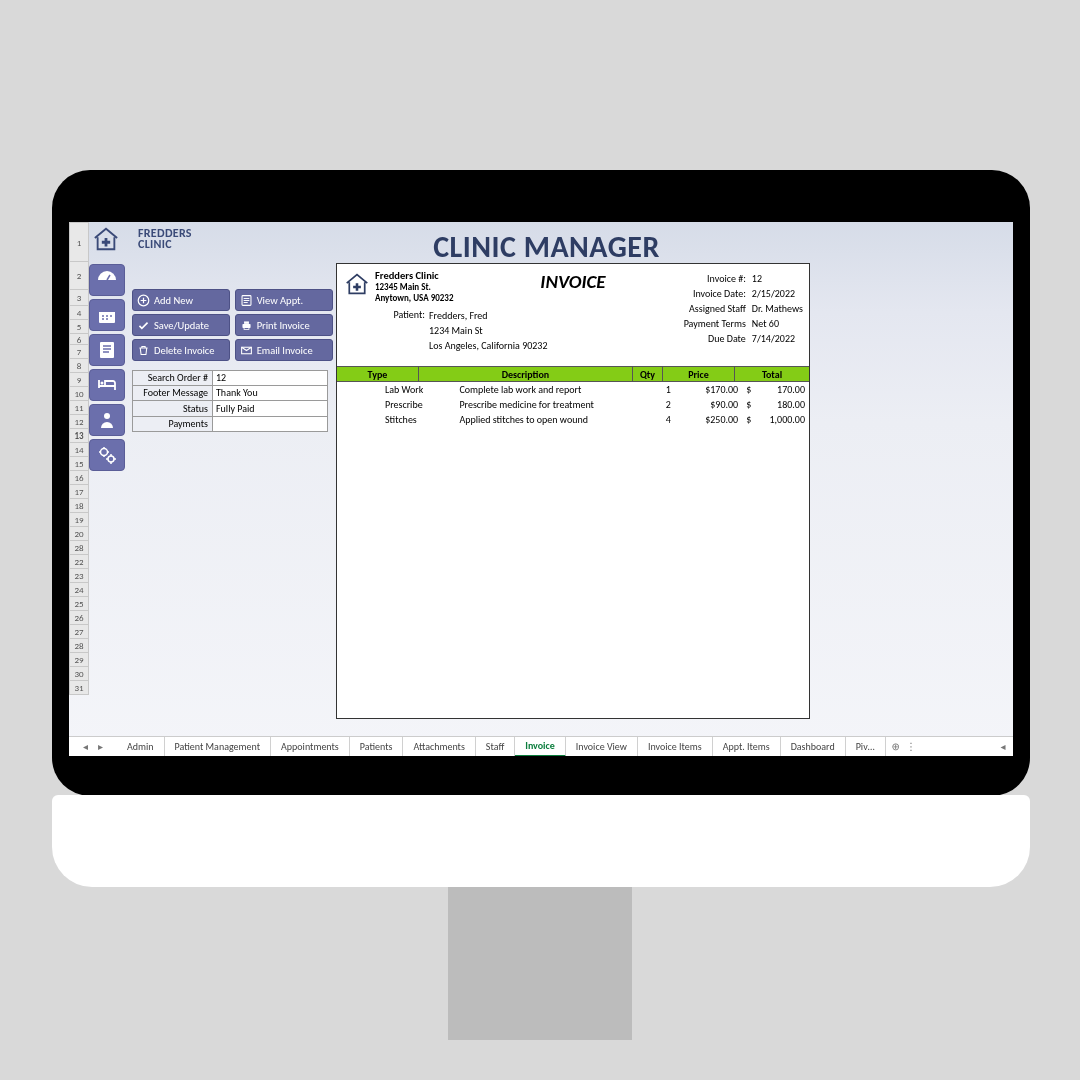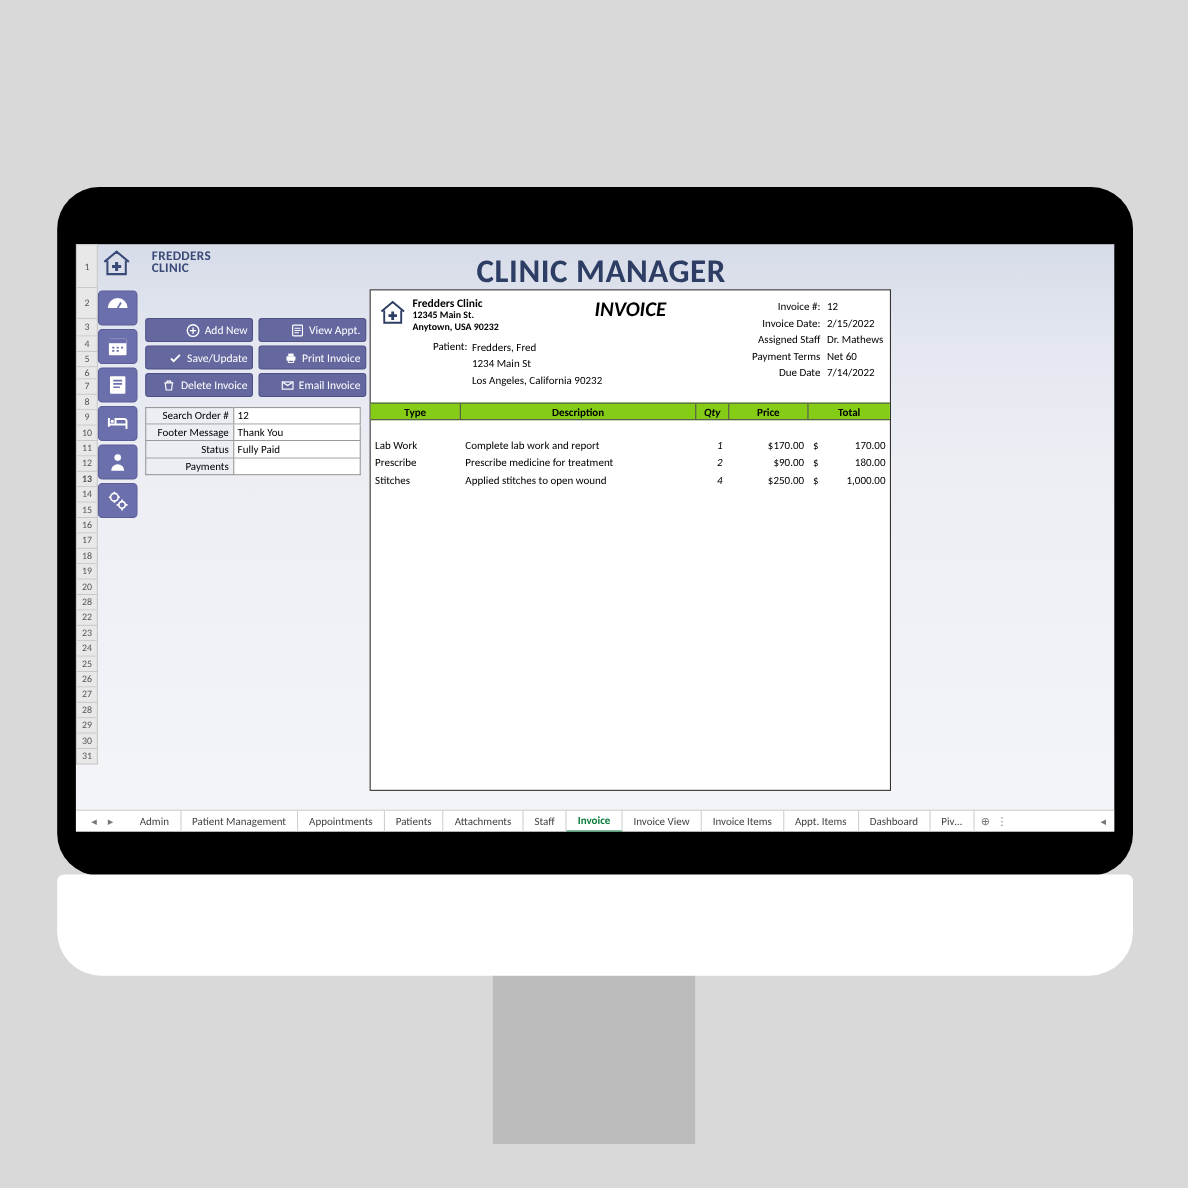--- a/index.html
+++ b/index.html
@@ -20,21 +20,21 @@
   .logo .lt { font-size: 12px; line-height: 11px; letter-spacing: 0.3px; }
 
   .title1 { position: absolute; left: 11px; right: 0; top: 6px; text-align: center; font-size: 30px; font-weight: 700; color: #2e3d63; letter-spacing: 0.5px; }
   .title2 { position: absolute; left: 0; right: 0; top: 42px; text-align: center; font-size: 20px; font-weight: 700; color: #2e3d63; letter-spacing: 0.3px; }
 
   .sidebar { position: absolute; left: 20px; top: 42px; width: 36px; }
   .sbtn { width: 36px; height: 32px; margin-bottom: 3px; background: #6b6fac; border: 1px solid #5a5d97; border-radius: 4px; display: flex; align-items: center; justify-content: center; }
   .sbtn svg { width: 22px; height: 22px; fill: #fff; }
 
   .toolbar { position: absolute; left: 63px; top: 67px; width: 204px; }
-  .btn { width: 98px; height: 22px; background: #64689f; border: 1px solid #4d5186; border-radius: 3px; color: #fff; font-size: 10.5px; display: inline-flex; align-items: center; padding: 0 4px; gap: 4px; margin: 0 1px 3px 0; cursor: pointer; justify-content: flex-end; }
+  .btn { width: 98px; height: 22px; background: #64689f; border: 1px solid #4d5186; border-radius: 3px; color: #fff; font-size: 10.5px; display: inline-flex; align-items: center; padding: 0 4px; gap: 4px; margin: 0 1px 3px 0; cursor: pointer; }
   .btn svg { width: 13px; height: 13px; fill: #fff; }
 
   .searchblock { position: absolute; left: 63px; top: 148px; width: 204px; font-size: 10px; }
   .sbrow { display: flex; height: 15.5px; }
   .sblabel { width: 80px; background: #eceef4; border: 1px solid #9a9a9a; border-right: none; text-align: right; padding-right: 4px; display: flex; align-items: center; justify-content: flex-end; }
   .sbval { width: 116px; background: #fff; border: 1px solid #9a9a9a; display: flex; align-items: center; padding-left: 3px; }
   .sbrow + .sbrow .sblabel, .sbrow + .sbrow .sbval { border-top: none; }
 
   .invoice { position: absolute; left: 267px; top: 41px; width: 474px; height: 456px; background: #fff; border: 1.5px solid #333; font-size: 10px; }
   .invhead { position: relative; height: 102px; }
@@ -45,22 +45,22 @@
   .invtitle { position: absolute; left: 0; right: 0; top: 6px; text-align: center; font-size: 19px; font-style: italic; font-weight: 700; }
   .plabel { position: absolute; left: 52px; top: 44px; text-align: right; width: 36px; }
   .paddr { position: absolute; left: 92px; top: 44px; line-height: 15px; }
   .meta { position: absolute; right: 6px; top: 8px; font-size: 10px; }
   .meta .row { display: flex; height: 15px; }
   .meta .mlabel { width: 80px; text-align: right; padding-right: 6px; }
 
   .thead { display: flex; height: 16px; background: #84cc16; border-top: 1px solid #555; border-bottom: 1px solid #555; font-weight: 700; text-align: center; }
   .thead div { border-right: 1px solid #555; display: flex; align-items: center; justify-content: center; }
   .thead div:last-child { border-right: none; }
-  .c-type { width: 82px; } .c-desc { width: 214px; } .c-qty { width: 30px; font-style: italic; } .c-price { width: 72px; } .c-total { width: 74px; }
-  .trow { display: flex; height: 15px; padding-top: 16px; }
+  .c-type { width: 82px; } .c-desc { width: 214px; } .c-qty { width: 30px; } .c-price { width: 72px; } .c-total { width: 74px; }
+  .trow { display: flex; height: 15px; padding-top: 1px; margin-left: 44px; }
   .trow .c-type { padding-left: 4px; }
   .trow .c-desc { padding-left: 4px; }
   .trow .c-qty { text-align: right; padding-right: 6px; }
   .trow .c-price { text-align: right; padding-right: 4px; }
   .trow .c-total { display: flex; } .dollar { width: 14px; padding-left: 4px; } .amt { flex: 1; text-align: right; padding-right: 4px; }
 
   .tabbar { position: absolute; left: 0; bottom: 0; right: 0; height: 20px; background: #fff; border-top: 1px solid #ccc; display: flex; align-items: center; font-size: 10px; }
   .tabnav { width: 48px; display: flex; align-items: center; justify-content: center; gap: 10px; color: #777; }
   .tab { padding: 0 10px; height: 20px; display: flex; align-items: center; color: #444; border-right: 1px solid #d0d0d0; cursor: pointer; white-space: nowrap; }
   .tab.active { color: #0a7d3c; font-weight: 700; border-bottom: 2px solid #0a7d3c; }

